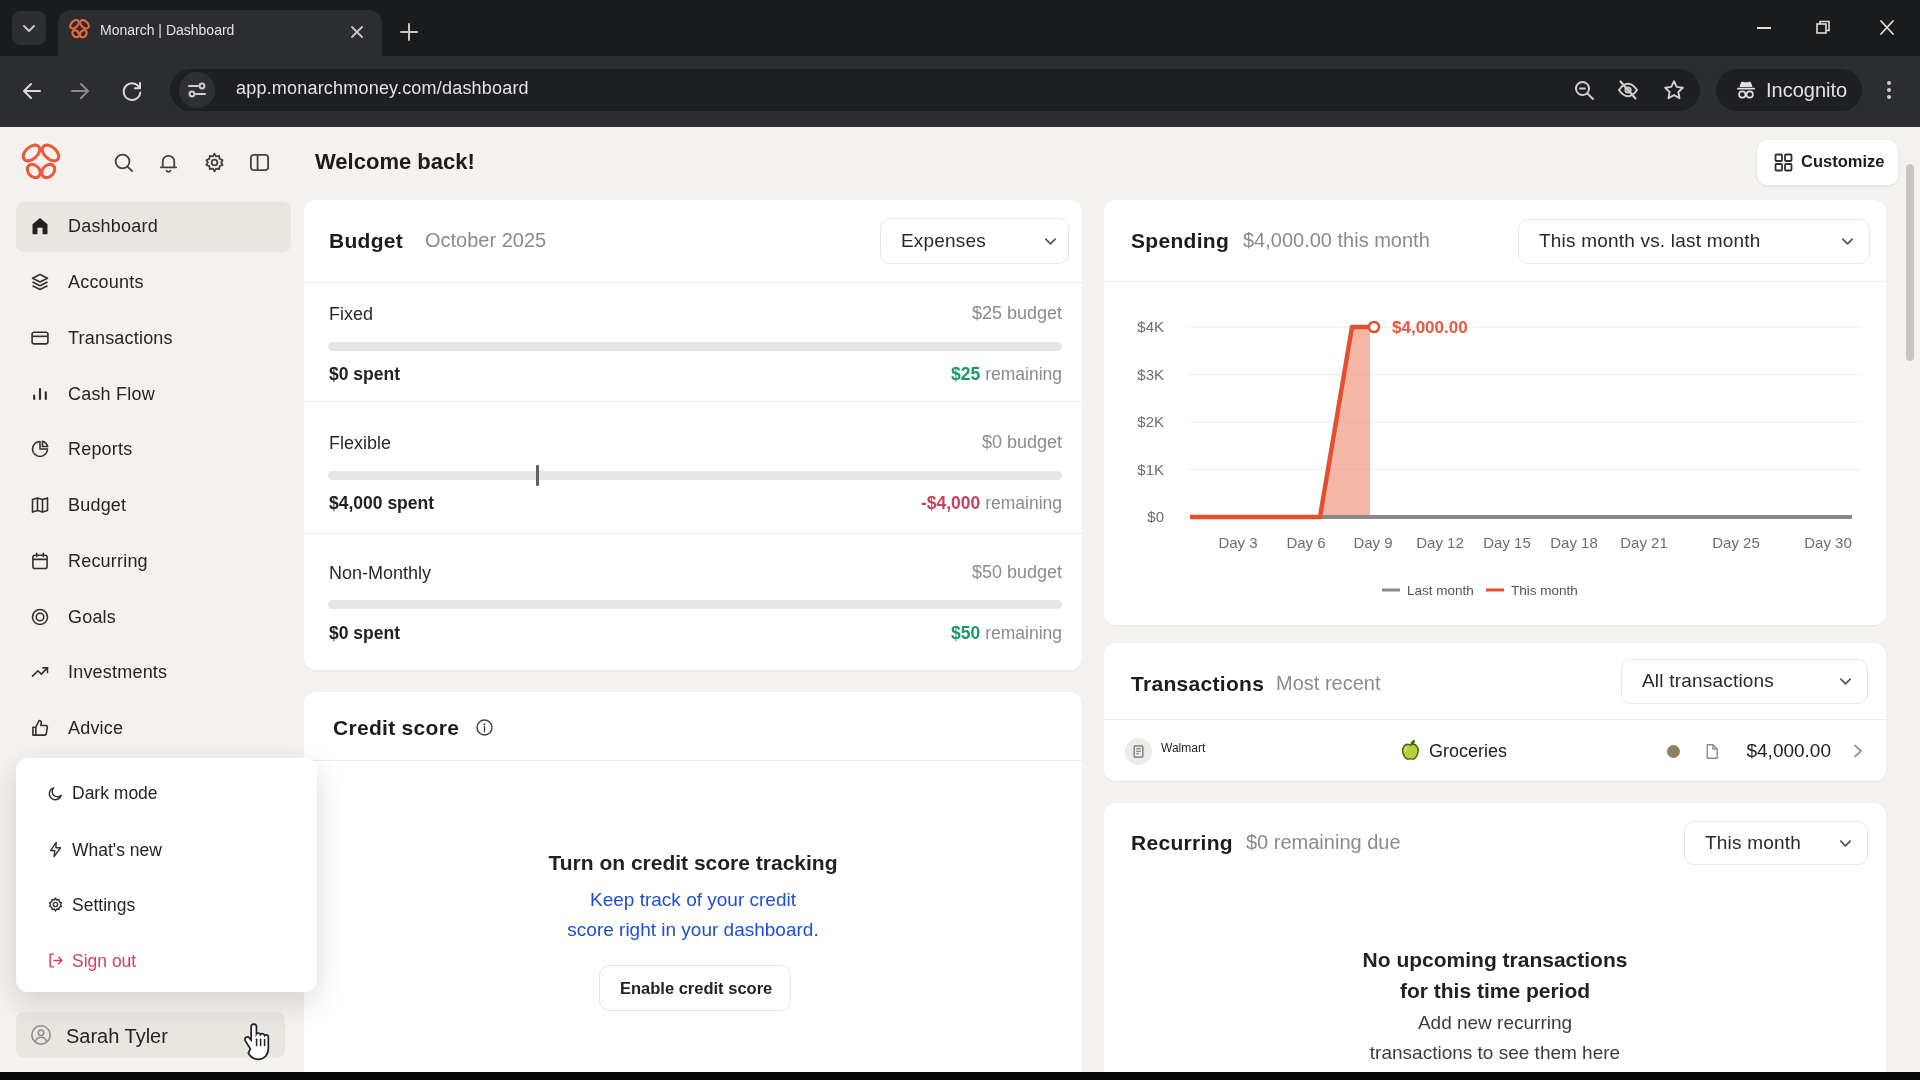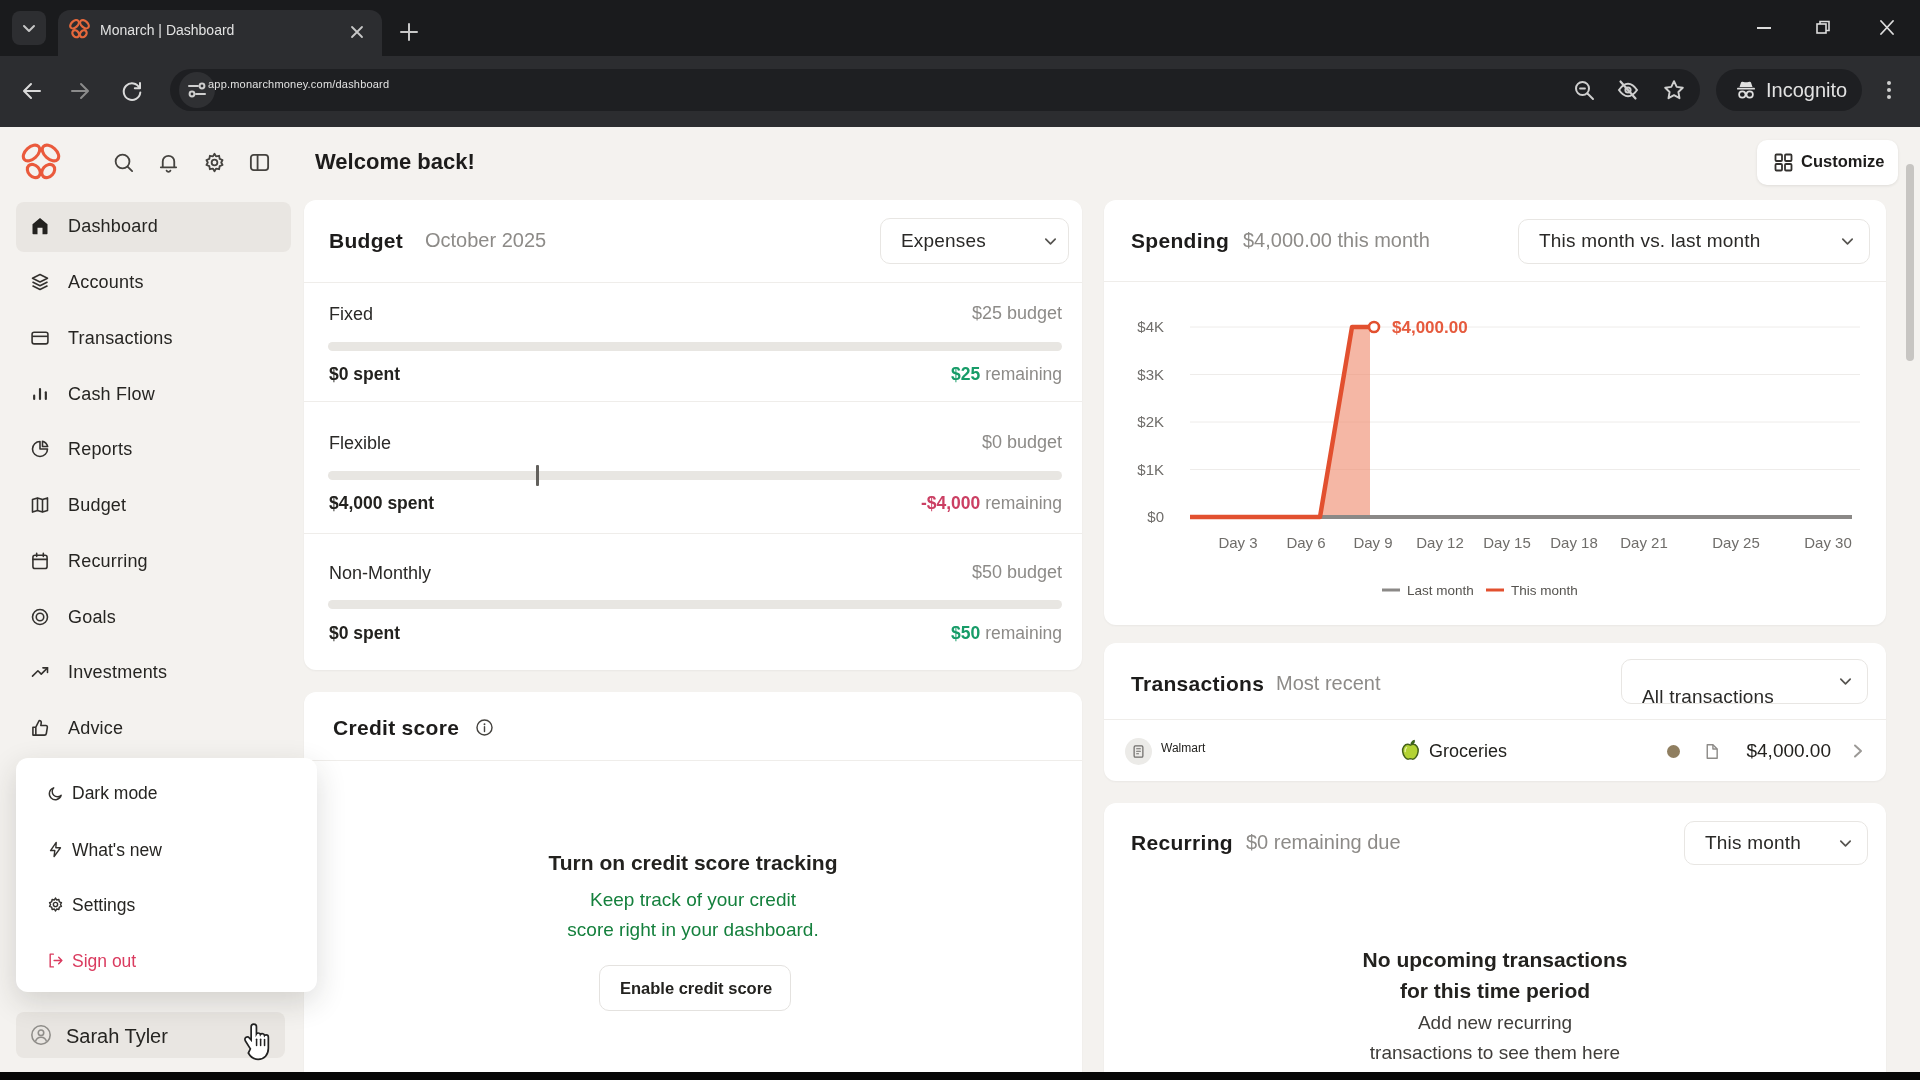--- a/index.html
+++ b/index.html
@@ -91,21 +91,21 @@
   <circle class="abs"></circle>
   <svg class="abs" style="left:178px;top:71px" width="38" height="38" viewBox="0 0 38 38">
     <circle cx="19" cy="19" r="18" fill="#2f3033"></circle>
     <g stroke="#cfcfcf" stroke-width="2" stroke-linecap="round">
       <path d="M11 15 H20"></path>
         <circle cx="24" cy="15" r="2.4" fill="none"></circle>
       <path d="M27 23 H18"></path>
         <circle cx="14" cy="23" r="2.4" fill="none"></circle>
     </g>
   </svg>
-  <div class="abs ctext" style="left:208px;top:78px;font-size:11px;letter-spacing:0.2px;">app.monarchmoney.com/dashboard</div>
+  <div class="abs ctext" style="left:236px;top:78px;font-size:18px;letter-spacing:0.2px;">app.monarchmoney.com/dashboard</div>
 
   <svg class="abs" style="left:1572px;top:78px" width="24" height="24" viewBox="0 0 24 24">
     <circle cx="10.5" cy="10.5" r="6.5" fill="none" stroke="#cfcfcf" stroke-width="2"></circle>
     <path d="M15.5 15.5 L21 21" stroke="#cfcfcf" stroke-width="2" stroke-linecap="round"></path>
     <path d="M8 10.5 H13" stroke="#cfcfcf" stroke-width="1.8" stroke-linecap="round"></path>
   </svg>
 
   <svg class="abs" style="left:1616px;top:78px" width="24" height="24" viewBox="0 0 24 24">
     <path d="M3 12 C6 7.5 9 5.8 12 5.8 C15 5.8 18 7.5 21 12 C18 16.5 15 18.2 12 18.2 C9 18.2 6 16.5 3 12 Z" fill="none" stroke="#cfcfcf" stroke-width="2"></path>
     <circle cx="12" cy="12" r="2.6" fill="none" stroke="#cfcfcf" stroke-width="2"></circle>
@@ -315,21 +315,21 @@
 
   <div class="card" style="left:304px;top:692px;width:778px;height:388px;border-radius:12px 12px 0 0;">
     <div class="abs t1" style="left:29px;top:24px;">Credit score</div>
     <svg class="abs" style="left:171px;top:26px" width="19" height="19" viewBox="0 0 24 24">
       <circle cx="12" cy="12" r="9.5" fill="none" stroke="#45433f" stroke-width="1.8"></circle>
       <path d="M12 11 V17" stroke="#45433f" stroke-width="1.8" stroke-linecap="round"></path>
       <circle cx="12" cy="7.8" r="1.2" fill="#45433f"></circle>
     </svg>
     <div class="divider" style="top:68px;"></div>
     <div class="abs" style="left:0;top:159px;width:778px;text-align:center;font-size:21px;font-weight:700;color:#23221f;">Turn on credit score tracking</div>
-    <div class="abs" style="left:0;top:193px;width:778px;text-align:center;font-size:19px;color:#15803d;line-height:30px;">Keep track of your credit<br>score right in your dashboard.</div>
+    <div class="abs" style="left:0;top:193px;width:778px;text-align:center;font-size:19px;color:#1d4ed8;line-height:30px;">Keep track of your credit<br>score right in your dashboard.</div>
     <div class="abs" style="left:295px;top:273px;width:192px;height:46px;background:#fff;border:1px solid #e4e2df;border-radius:10px;"></div>
     <div class="abs" style="left:316px;top:287px;font-size:16.5px;font-weight:700;color:#23221f;">Enable credit score</div>
   </div>
 
   <div class="card" style="left:1104px;top:200px;width:782px;height:425px;">
     <div class="abs t1" style="left:27px;top:29px;">Spending</div>
     <div class="abs t1g" style="left:139px;top:29px;">$4,000.00 this month</div>
     <div class="dd" style="left:414px;top:19px;width:352px;height:45px;"></div>
     <div class="ddtext" style="left:435px;top:30px;">This month vs. last month</div>
     <svg class="abs" style="left:736px;top:34px" width="15" height="15" viewBox="0 0 16 16">
@@ -372,21 +372,21 @@
         <line x1="382" y1="390" x2="400" y2="390" stroke="#e2502f" stroke-width="3"></line>
         <text x="407" y="395" font-family="Liberation Sans, sans-serif" font-size="13.5" fill="#55534f">This month</text>
       </g>
     </svg>
   </div>
 
   <div class="card" style="left:1104px;top:643px;width:782px;height:138px;">
     <div class="abs t1" style="left:27px;top:29px;">Transactions</div>
     <div class="abs t1g" style="left:172px;top:29px;">Most recent</div>
     <div class="dd" style="left:517px;top:16px;width:247px;height:45px;"></div>
-    <div class="ddtext" style="left:538px;top:43px;">All transactions</div>
+    <div class="ddtext" style="left:538px;top:27px;">All transactions</div>
     <svg class="abs" style="left:734px;top:31px" width="15" height="15" viewBox="0 0 16 16">
       <path d="M3 5.5 L8 10.5 L13 5.5" fill="none" stroke="#55534f" stroke-width="1.8" stroke-linecap="round" stroke-linejoin="round"></path>
     </svg>
     <div class="divider" style="top:76px;"></div>
 
     <div class="abs" style="left:21px;top:95px;width:27px;height:27px;border-radius:50%;background:#ecebe8;"></div>
     <svg class="abs" style="left:27px;top:101px" width="15" height="15" viewBox="0 0 24 24">
       <rect x="5" y="3" width="14" height="18" rx="2" fill="none" stroke="#6f6d6a" stroke-width="2"></rect>
       <path d="M9 7.5 H15 M9 11.5 H15 M9 15.5 H12" stroke="#6f6d6a" stroke-width="1.8" stroke-linecap="round"></path>
     </svg>

